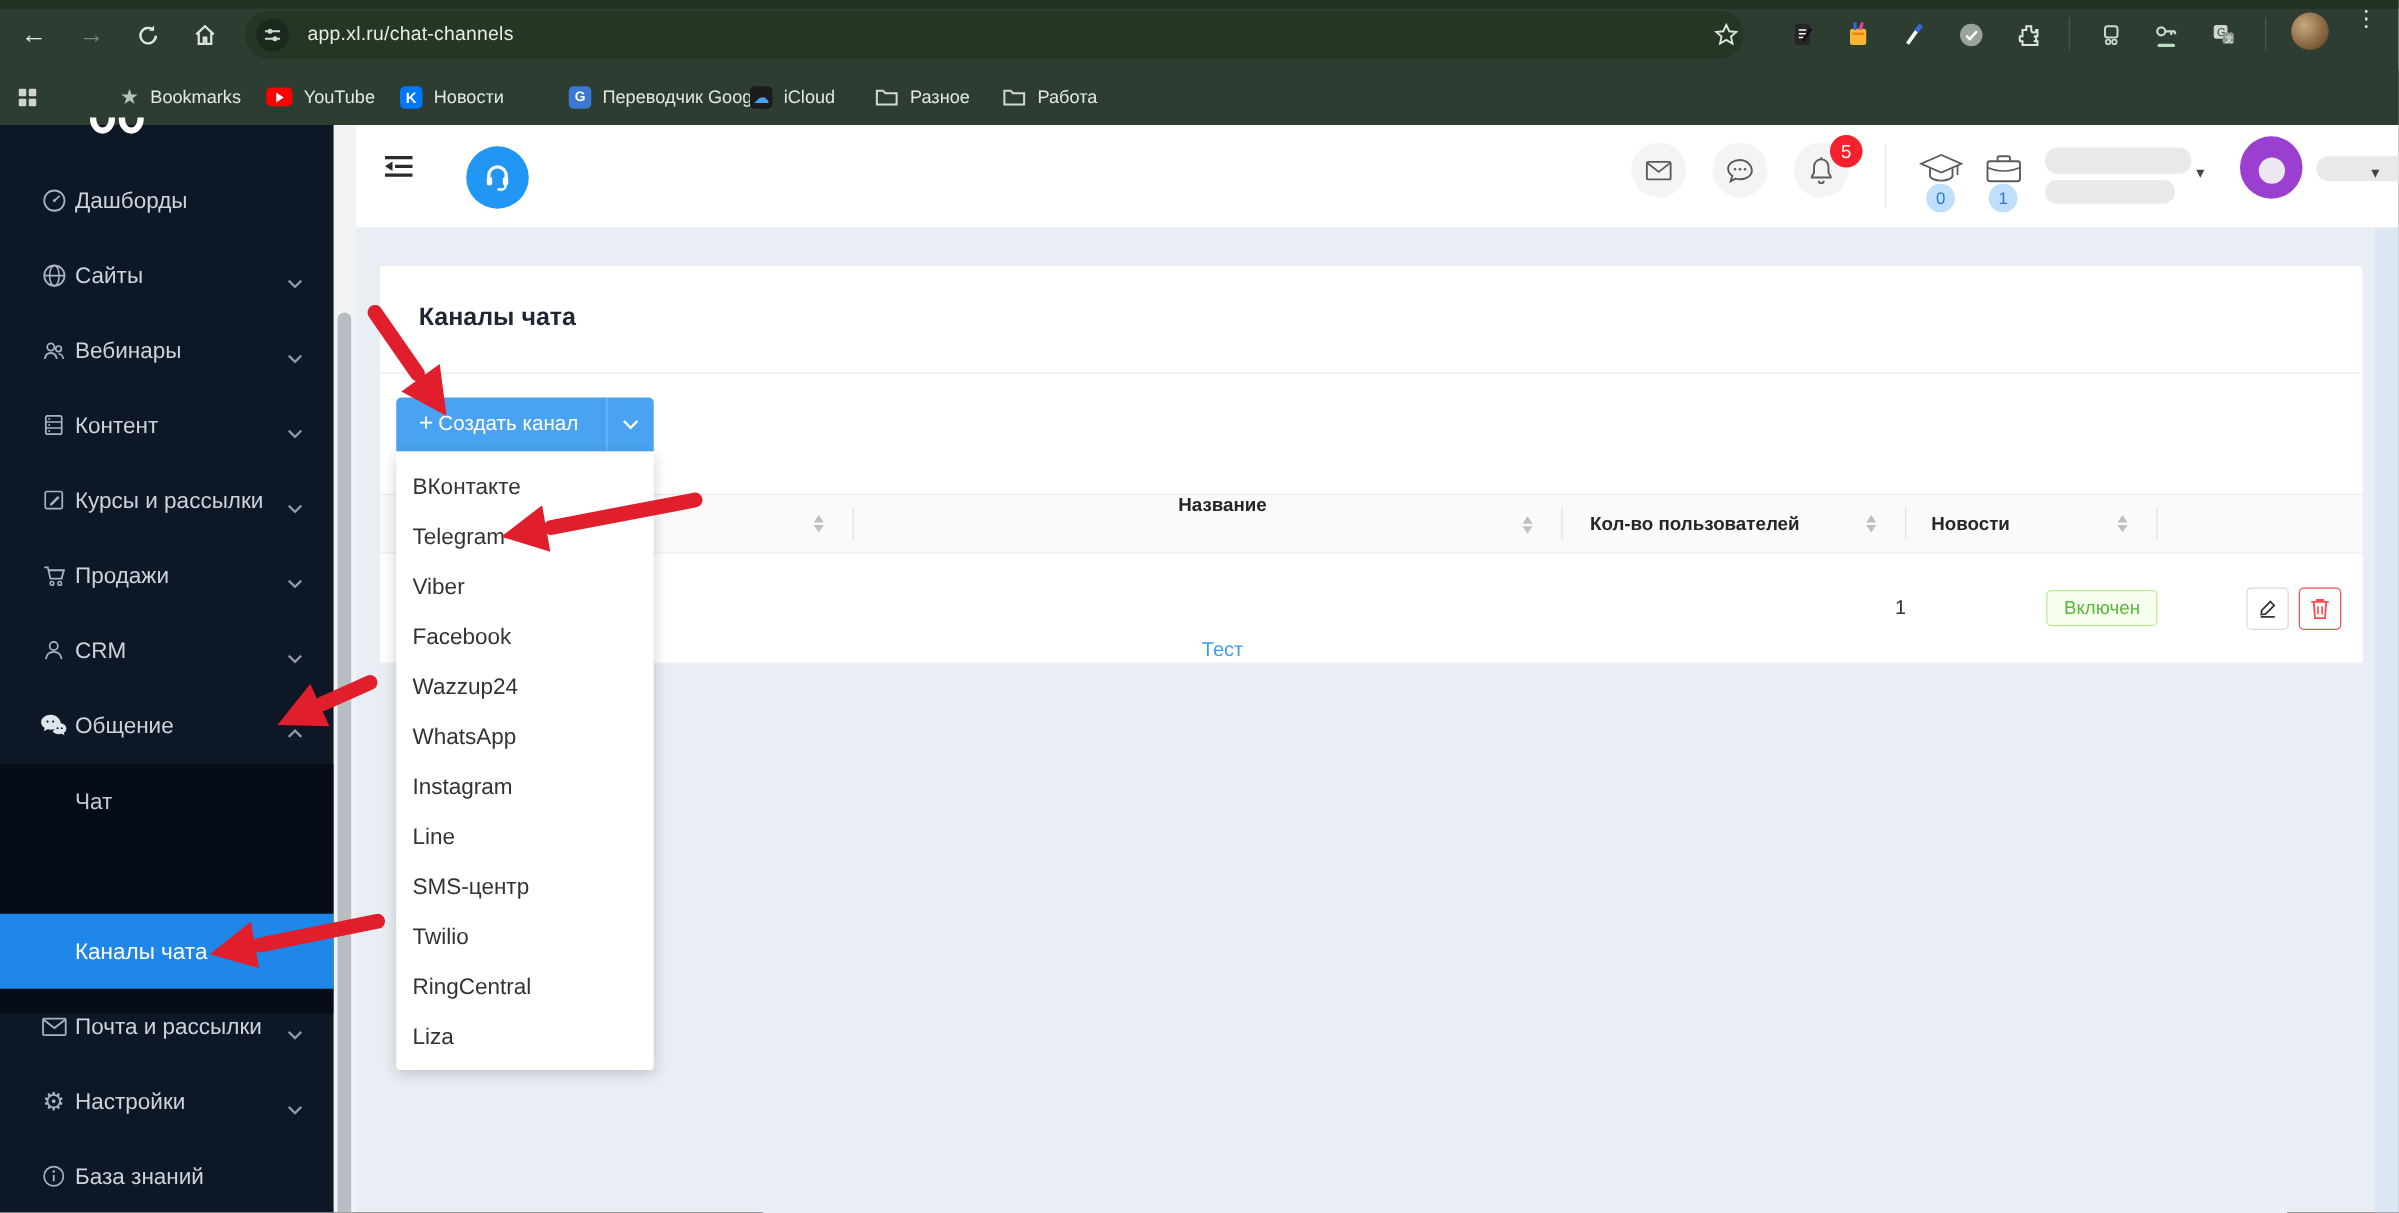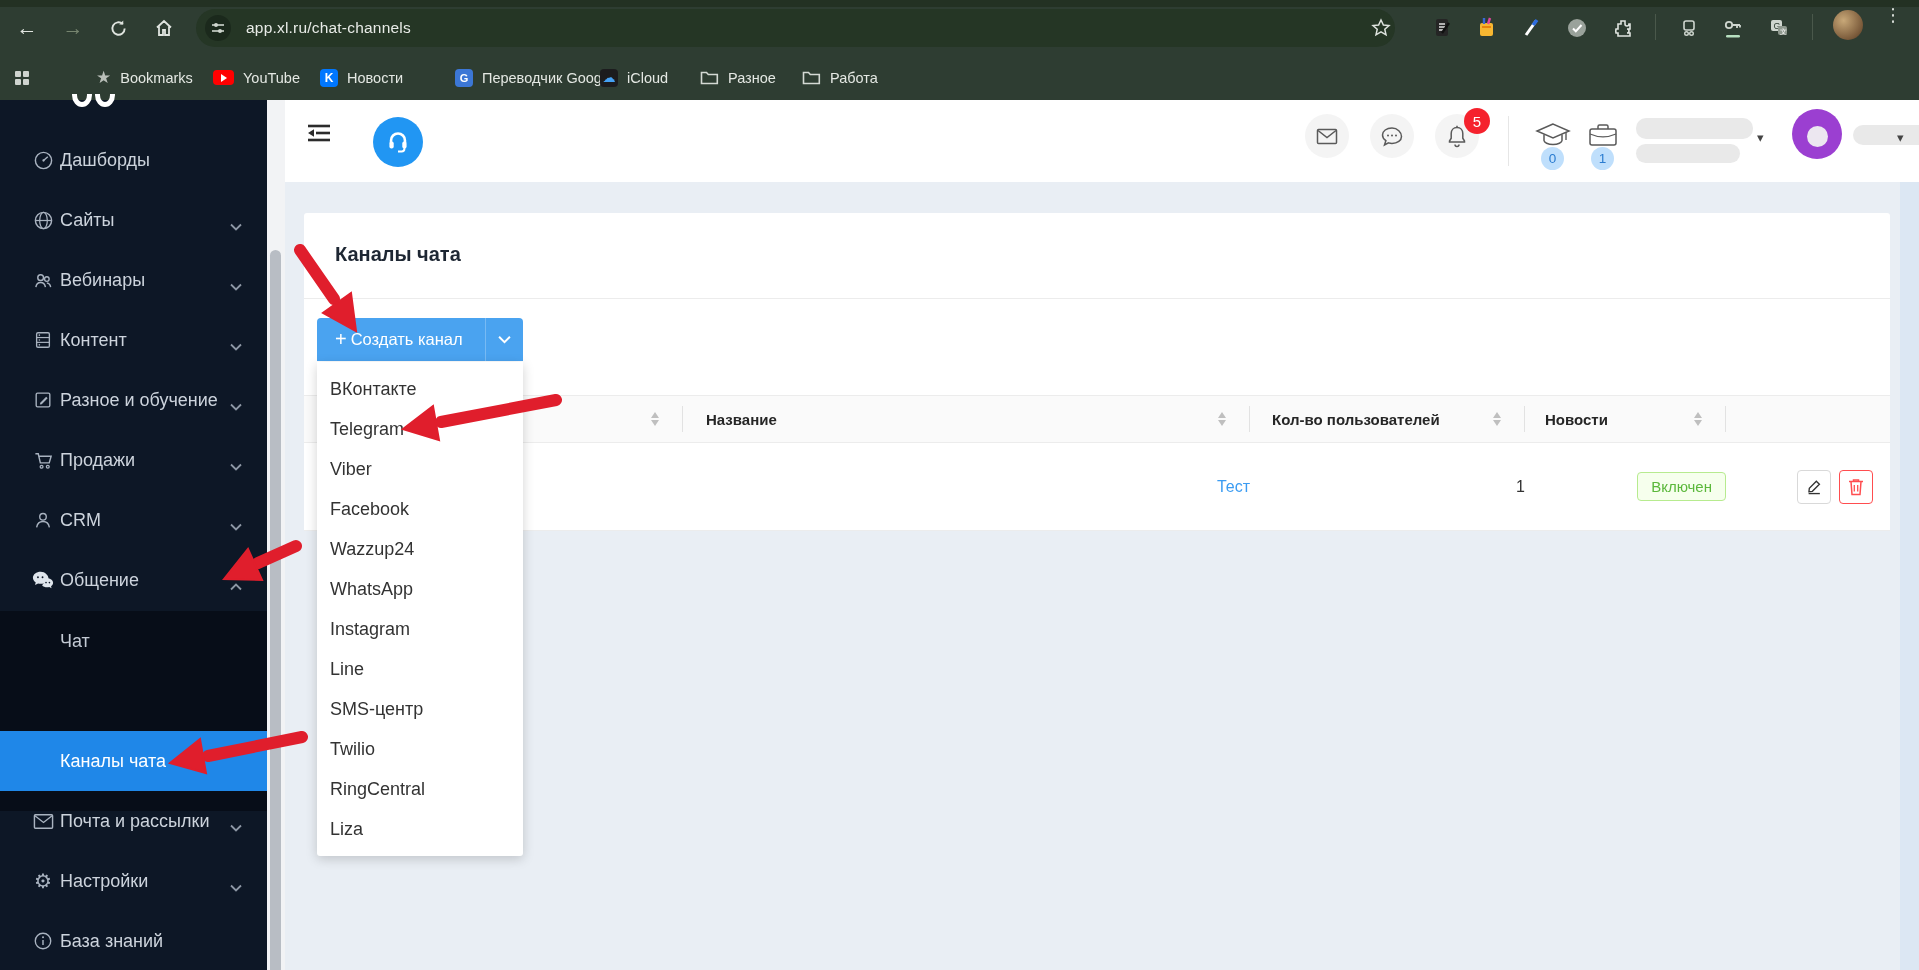--- a/index.html
+++ b/index.html
@@ -80,21 +80,21 @@
   .th{position:relative;display:flex;align-items:center;font-size:15px;font-weight:700;color:#262626;box-sizing:border-box;}
   .th .vline{position:absolute;right:0;top:10px;width:1px;height:26px;background:#e2e2e2;}
   .sorter{margin-left:auto;margin-right:24px;display:flex;flex-direction:column;gap:2px;}
   .sorter i{display:block;width:0;height:0;border-left:4.5px solid transparent;border-right:4.5px solid transparent;}
   .sorter .up{border-bottom:6px solid #bfbfbf;}
   .sorter .dn{border-top:6px solid #bfbfbf;}
   .trow{position:absolute;left:304px;top:443px;width:1586px;height:88px;background:#fff;
         border-bottom:1px solid #ececec;display:flex;box-sizing:border-box;}
   .td{display:flex;align-items:center;font-size:16px;color:#333;box-sizing:border-box;justify-content:flex-end;}
   .w1{width:379px;padding-left:33px;}
-  .w2{width:567px;padding-left:23px;}
+  .w2{width:567px;padding-left:23px;flex-direction:column;}
   .w3{width:275px;padding-left:22px;}
   .w4{width:201px;padding-left:20px;}
   .w5{flex:1;}
   .link{color:#3b9cf2;}
   .status-badge{display:inline-block;padding:5px 13px;border:1px solid #b7eb8f;background:#f6ffed;color:#5bb83b;
                 border-radius:4px;font-size:15px;}
   .actbtn{width:32px;height:32px;border-radius:4px;background:#fff;display:flex;align-items:center;justify-content:center;}
   .actbtn.edit{border:1px solid #d9d9d9;}
   .actbtn.del{border:1px solid #ff4d4f;margin-left:8px;}
   .actions{margin-left:auto;margin-right:17px;display:flex;align-items:center;}
@@ -311,21 +311,21 @@
           </svg></span>
     </div>
 
     <div class="side-item" style="top:270px;">
       <span class="side-ico">
         <svg width="20" height="20" viewBox="0 0 22 22">
             <rect x="3.5" y="3.5" width="15" height="15" rx="1.5" fill="none" stroke="#a9b3c0" stroke-width="1.5"></rect>
             <path d="M8 14l6.5-6.5 1.6 1.6L9.6 15.6 7.6 16z" fill="#a9b3c0"></path>
           </svg>
         </span>
-      <span class="side-label">Разное и обучение</span>
+      <span class="side-label">Курсы и рассылки</span>
       <span class="side-chev"><svg width="12" height="8" viewBox="0 0 12 8">
             <path d="M1 1.5l5 5 5-5" fill="none" stroke="#8d97a5" stroke-width="1.8"></path>
           </svg></span>
     </div>
 
     <div class="side-item" style="top:330px;">
       <span class="side-ico">
         <svg width="21" height="21" viewBox="0 0 22 22">
             <path d="M2.5 4h3l2.2 9.5h9.3l2-7H6.3" fill="none" stroke="#a9b3c0" stroke-width="1.5"></path>
             <circle cx="9" cy="17.5" r="1.5" fill="none" stroke="#a9b3c0" stroke-width="1.3"></circle>

